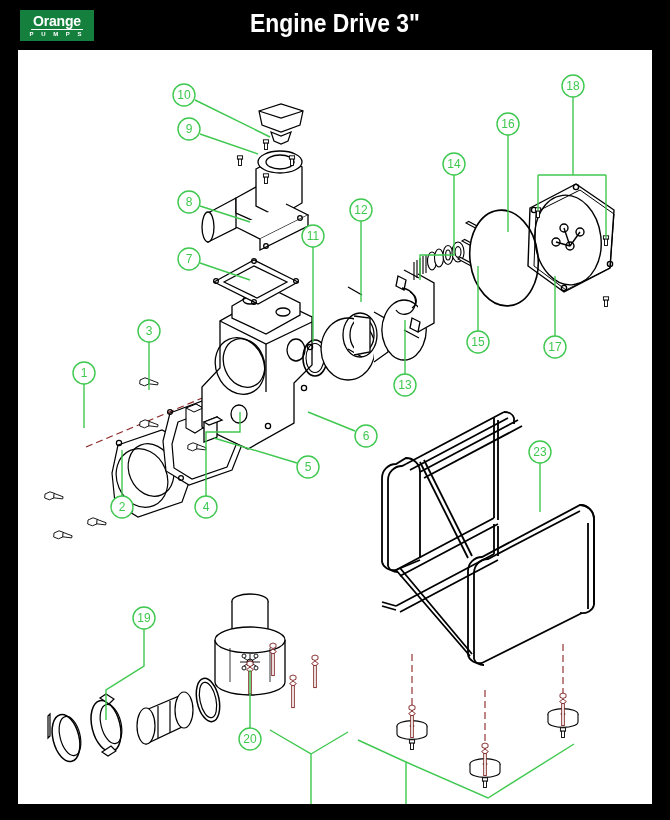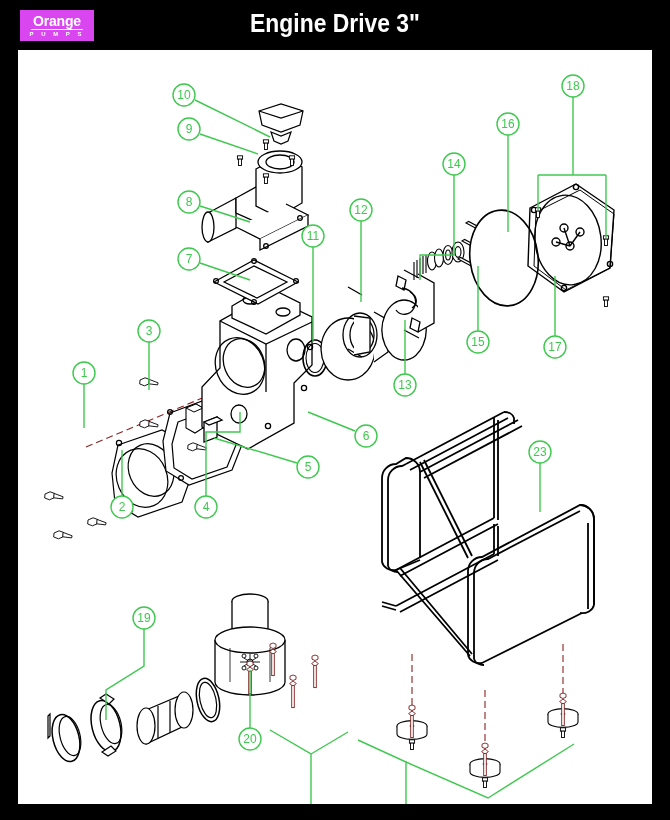--- a/index.html
+++ b/index.html
@@ -4,21 +4,21 @@
 <title>Engine Drive 3"</title>
 <style>
   html,body{margin:0;padding:0;background:#ffffff;}
   body{width:670px;height:820px;overflow:hidden;
        font-family:"Liberation Sans", sans-serif;}
 
   #page{position:relative;width:670px;height:820px;background:#000000;box-sizing:border-box;}
 
   
   #titlebar{position:absolute;left:0;top:0;width:670px;height:50px;background:#000000;}
-  #logo{position:absolute;left:20px;top:10px;width:74px;height:31px;background:#d946ef;
+  #logo{position:absolute;left:20px;top:10px;width:74px;height:31px;background:#15803d;
         display:flex;flex-direction:column;align-items:center;justify-content:center;line-height:1;text-align:right;}
   #logo .lg-main{color:#ffffff;font-weight:bold;font-size:14px;letter-spacing:-0.2px;
         font-family:"Liberation Sans", sans-serif;}
   #logo .lg-rule{width:52px;height:1px;background:#ffffff;margin:1px 0 1px 0;}
   #logo .lg-sub{color:#ffffff;font-weight:bold;font-size:6px;letter-spacing:3px;
         font-family:"Liberation Sans", sans-serif;}
   #title{position:absolute;left:0;top:8px;width:670px;text-align:center;color:#ffffff;
          font-size:26px;font-weight:bold;font-family:"Liberation Sans Narrow","Liberation Sans",sans-serif;
          transform:scaleX(0.88);transform-origin:center top;letter-spacing:0px;}
 

